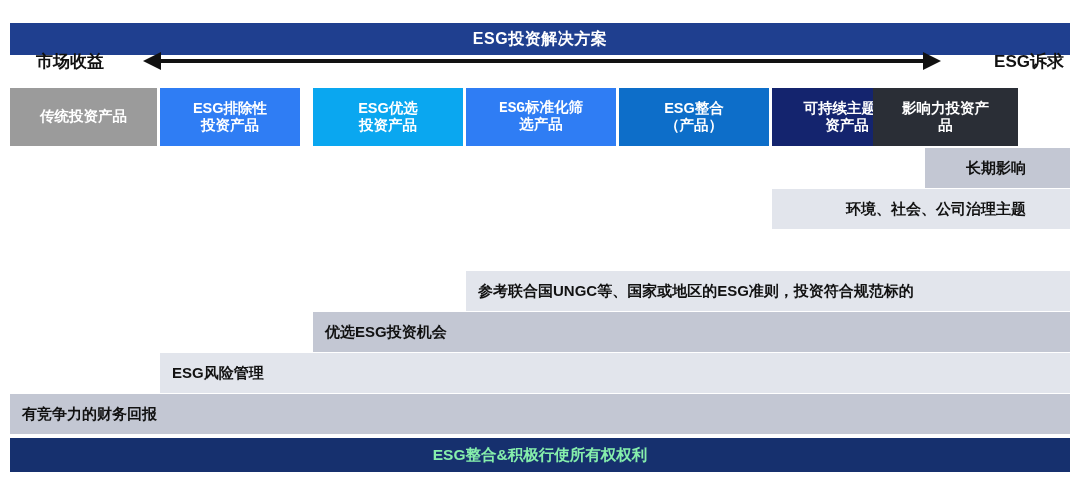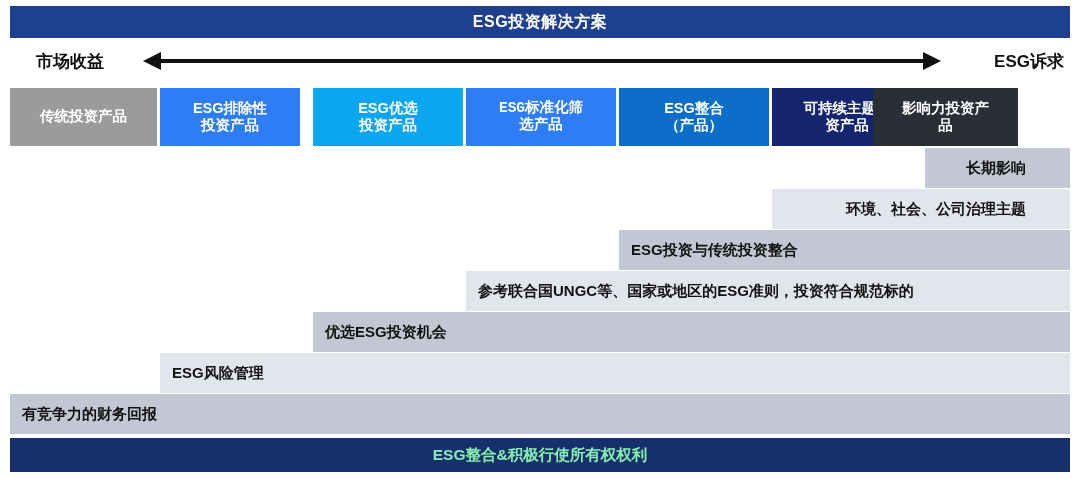--- a/index.html
+++ b/index.html
@@ -6,21 +6,21 @@
   body{
     width:1080px;height:479px;
     font-family:"Liberation Sans","DejaVu Sans",sans-serif;
     -webkit-font-smoothing:antialiased;
     overflow:hidden;
   }
   #stage{position:relative;width:1080px;height:479px;background:#fff;}
 
   
   .title-bar{
-    position:absolute;left:10px;top:6px;width:1060px;height:32px;
+    position:absolute;left:10px;top:23px;width:1060px;height:32px;
     background:#1f3f8f;color:#ffffff;
     display:flex;align-items:center;justify-content:center;
     font-size:16px;font-weight:bold;letter-spacing:.5px;
   }
 
   
   .axis-row{position:absolute;left:0;top:42px;width:1080px;height:38px;}
   .axis-label{
     position:absolute;top:0;height:38px;display:flex;align-items:center;
     font-size:17px;font-weight:bold;color:#111;
@@ -117,23 +117,20 @@
       </div>
     </div>
 
   <div class="rows" id="rows">
       <div class="srow align-right" style="left: 925px; width: 145px; top: 0px; background: rgb(195, 199, 211);">
         <span>长期影响</span>
       </div>
       <div class="srow align-right" style="left: 772px; width: 298px; top: 41px; background: rgb(226, 229, 236);">
         <span>环境、社会、公司治理主题</span>
       </div>
-      <div class="srow align-left" style="left: 619px; width: 451px; top: 82px; background: rgb(195, 199, 211);">
-        <span>ESG投资与传统投资整合</span>
-      </div>
       <div class="srow align-left" style="left: 466px; width: 604px; top: 123px; background: rgb(226, 229, 236);">
         <span>参考联合国UNGC等、国家或地区的ESG准则，投资符合规范标的</span>
       </div>
       <div class="srow align-left" style="left: 313px; width: 757px; top: 164px; background: rgb(195, 199, 211);">
         <span>优选ESG投资机会</span>
       </div>
       <div class="srow align-left" style="left: 160px; width: 910px; top: 205px; background: rgb(226, 229, 236);">
         <span>ESG风险管理</span>
       </div>
       <div class="srow align-left" style="left: 10px; width: 1060px; top: 246px; background: rgb(195, 199, 211);">

